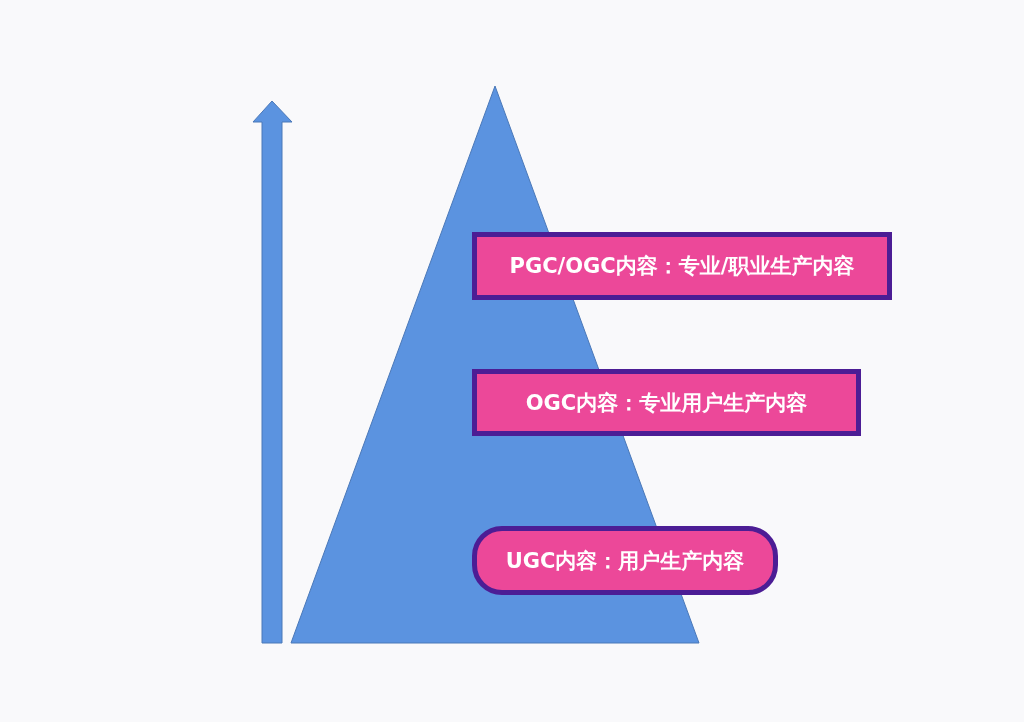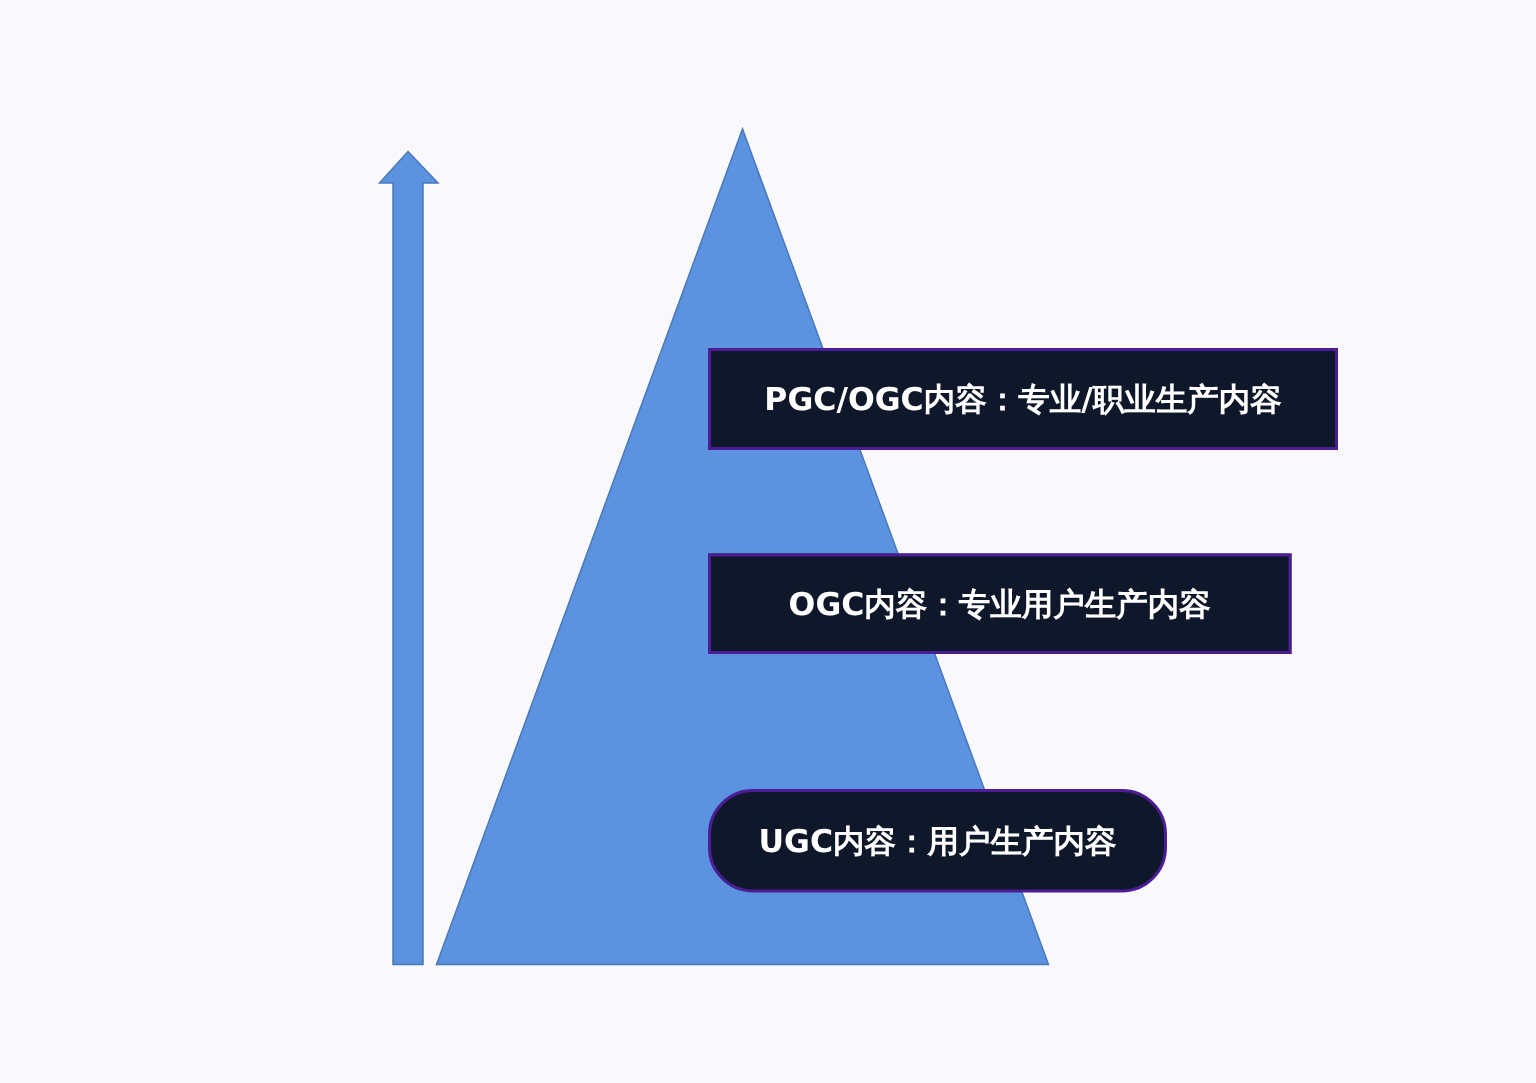--- a/index.html
+++ b/index.html
@@ -1,19 +1,19 @@
 <!DOCTYPE html>
 <html><head>
   <meta charset="utf-8">
   <style>
     html, body { margin:0; padding:0; }
     body { width:1024px; height:722px; background:#f9f9fb; position:relative; overflow:hidden;
            font-family:"DejaVu Sans", "Liberation Sans", sans-serif; }
     svg.shapes { position:absolute; left:0; top:0; }
-    .label-box { position:absolute; background:#0f172a; border:2px solid #4c1d95;
+    .label-box { position:absolute; background:#ec4899; border:5px solid #4c1d95;
                  box-sizing:border-box; display:flex; align-items:center; justify-content:center;
                  color:#ffffff; font-size:21px; font-weight:bold; white-space:nowrap; }
   </style>
 </head>
 <body>
 
 <svg class="shapes" width="1024" height="722">
   <polygon points="272,101 292,122 282,122 282,643 262,643 262,122 253,122" fill="#5b93e0" stroke="#4a78b8" stroke-width="1"></polygon>
   <polygon points="495,86 699,643 291,643" fill="#5b93e0" stroke="#4a78b8" stroke-width="1"></polygon>
 </svg>

